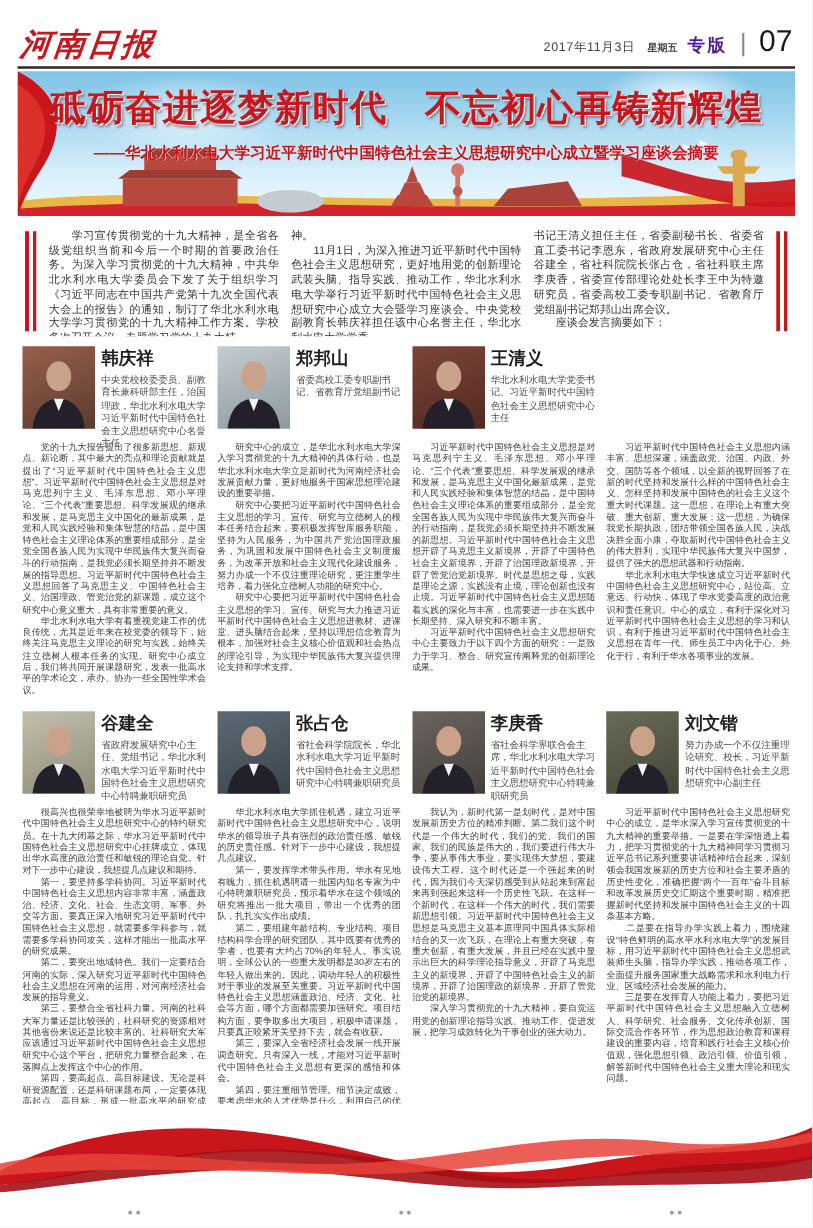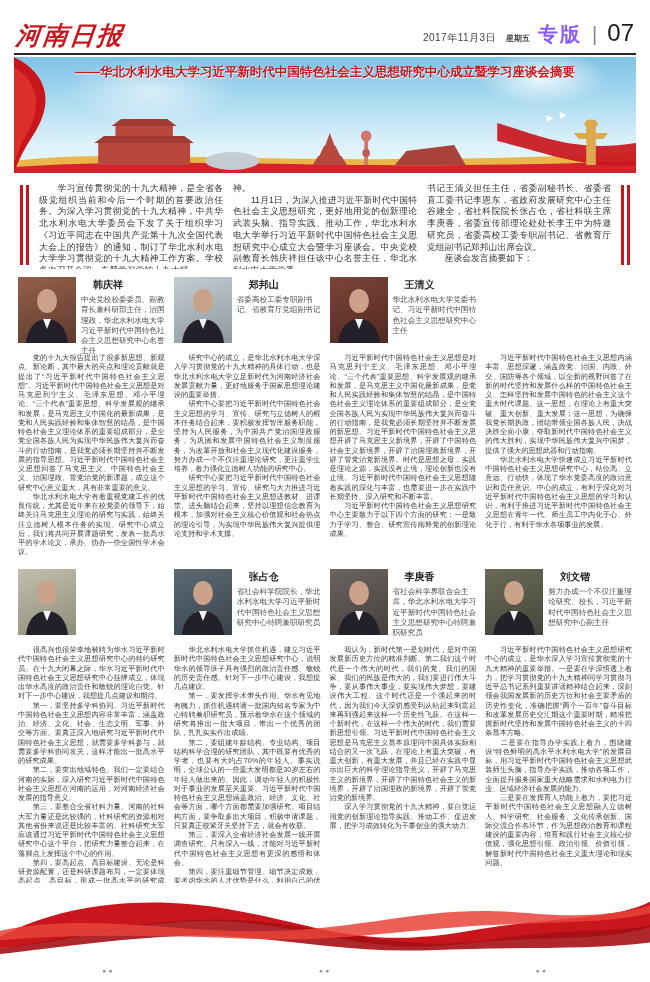--- a/index.html
+++ b/index.html
@@ -7,21 +7,21 @@
         font-family:"Liberation Sans",sans-serif;overflow:hidden;}
 
   
   .hdr{display:flex;justify-content:space-between;align-items:flex-end;
        padding:12px 16px 2px 16px;height:36px;}
   .logo{font-family:"DejaVu Serif",serif;font-weight:bold;font-style:italic;
         font-size:25px;color:#c9161d;transform:skewX(-6deg);letter-spacing:2px;line-height:1;}
   .hdr-right{display:flex;align-items:baseline;gap:8px;}
   .hdr-date{font-size:10px;color:#444;letter-spacing:.5px;}
   .hdr-week{font-size:8px;color:#444;font-weight:bold;margin-left:2px;}
-  .hdr-ed{font-size:20px;font-weight:bold;color:#8b5cf6;letter-spacing:2px;}
+  .hdr-ed{font-size:14px;font-weight:bold;color:#4c1d95;letter-spacing:2px;}
   .hdr-bar{font-size:20px;color:#888;font-weight:200;margin:0 2px;}
   .hdr-no{font-size:24px;color:#1a1a1a;font-weight:500;}
   .hdr-rule{height:2px;background:#2a2a2a;margin:3px 14px 0 14px;}
 
   
   .banner{position:relative;margin:2px 14px 0 14px;height:116px;overflow:hidden;
      background:
        radial-gradient(90px 40px at 85% 18%, rgba(255,255,255,.85), rgba(255,255,255,0) 70%),
        radial-gradient(120px 50px at 22% 30%, rgba(255,255,255,.6), rgba(255,255,255,0) 70%),
        linear-gradient(180deg,#7fc3e6 0%,#a8d9f0 35%,#d8effa 70%,#eef9ff 100%);}
@@ -48,21 +48,21 @@
   .photo{flex:none;width:58px;height:66px;position:relative;overflow:hidden;}
   .photo svg{position:absolute;left:0;bottom:0;width:100%;height:100%;}
   .ph1{background:linear-gradient(160deg,#96604a,#5c3a2e);}
   .ph2{background:linear-gradient(160deg,#c3ccd1,#8d999f);}
   .ph3{background:linear-gradient(160deg,#7c443a,#51291f);}
   .ph4{background:linear-gradient(160deg,#8c4a3c,#5e2f25);}
   .ph5{background:linear-gradient(160deg,#c2c0ac,#8e8d7a);}
   .ph6{background:linear-gradient(160deg,#5d6a74,#39434c);}
   .ph7{background:linear-gradient(160deg,#6b6460,#453f3c);}
   .ph8{background:linear-gradient(160deg,#6a6a56,#44463a);}
-  .pname{font-size:10px;font-weight:bold;color:#1f1f1f;margin:1px 0 3px 12px;}
+  .pname{font-size:14px;font-weight:bold;color:#1f1f1f;margin:1px 0 3px 0;}
   .ptitle{font-family:"DejaVu Serif",serif;font-size:7.6px;line-height:10.3px;color:#4a4a4a;}
   .speech{font-size:7.2px;line-height:9.25px;text-align:justify;color:#3b3b3b;
      white-space:pre-line;overflow:hidden;margin-bottom:8px;}
   .speech.r1{height:208px;}
   .speech.r2{height:238px;}
 
   
   .foot-ribbon{position:absolute;left:0;bottom:28px;width:650px;height:62px;}
   .dots{position:absolute;left:0;bottom:8px;width:100%;display:flex;justify-content:space-around;}
   .dots span{font-size:7px;color:#9b9b9b;letter-spacing:2px;width:60px;text-align:center;}
@@ -82,20 +82,21 @@
       <span class="hdr-no">07</span>
     </div>
   </div>
   <div class="hdr-rule"></div>
 
   <div class="banner">
     <svg class="ribbon-left" viewBox="0 0 70 116" preserveAspectRatio="none">
       <path d="M0,0 C36,18 40,48 18,80 C10,92 4,104 0,116 L0,0 Z" fill="#c9161d"></path>
       <path d="M0,10 C26,26 28,52 12,78 C7,87 3,98 0,106 Z" fill="#e23a30" opacity=".7"></path>
     </svg>
+    <div class="banner-title">砥砺奋进逐梦新时代　不忘初心再铸新辉煌</div>
     <div class="banner-sub">——华北水利水电大学习近平新时代中国特色社会主义思想研究中心成立暨学习座谈会摘要</div>
     <svg class="skyline" viewBox="0 0 650 62" preserveAspectRatio="none">
       <path d="M0,50 C120,36 300,58 650,42 L650,62 L0,62 Z" fill="#e9b64a"></path>
       <path d="M0,56 C180,44 340,62 650,50 L650,62 L0,62 Z" fill="#d5232b"></path>
       <rect x="88" y="32" width="96" height="22" fill="#b8473d"></rect>
       <path d="M84,32 L188,32 L178,25 L94,25 Z" fill="#a03a32"></path>
       <rect x="106" y="15" width="60" height="10" fill="#b8473d"></rect>
       <path d="M102,15 L170,15 L160,8 L112,8 Z" fill="#a03a32"></path>
       <ellipse cx="228" cy="50" rx="28" ry="9" fill="#c5cbd2"></ellipse>
       <path d="M312,54 L348,54 L342,45 L318,45 Z" fill="#b8473d"></path>
@@ -181,20 +182,24 @@
 
     <div class="row">
       <div class="profile">
         <div class="photo ph5">
           <svg viewBox="0 0 58 66">
               <ellipse cx="29" cy="24" rx="10" ry="12" fill="#caa189"></ellipse>
               <path d="M8,66 C10,48 20,42 29,42 C38,42 48,48 50,66 Z" fill="#23202a"></path>
               <path d="M25,42 L29,52 L33,42 Z" fill="#f2f2f2"></path>
             </svg>
         </div>
+        <div class="pinfo">
+          <div class="pname">谷建全</div>
+          <div class="ptitle">省政府发展研究中心主任、党组书记，华北水利水电大学习近平新时代中国特色社会主义思想研究中心特聘兼职研究员</div>
+        </div>
       </div>
       <div class="profile">
         <div class="photo ph6">
           <svg viewBox="0 0 58 66">
               <ellipse cx="29" cy="24" rx="10" ry="12" fill="#caa189"></ellipse>
               <path d="M8,66 C10,48 20,42 29,42 C38,42 48,48 50,66 Z" fill="#23202a"></path>
               <path d="M25,42 L29,52 L33,42 Z" fill="#f2f2f2"></path>
             </svg>
         </div>
         <div class="pinfo">

